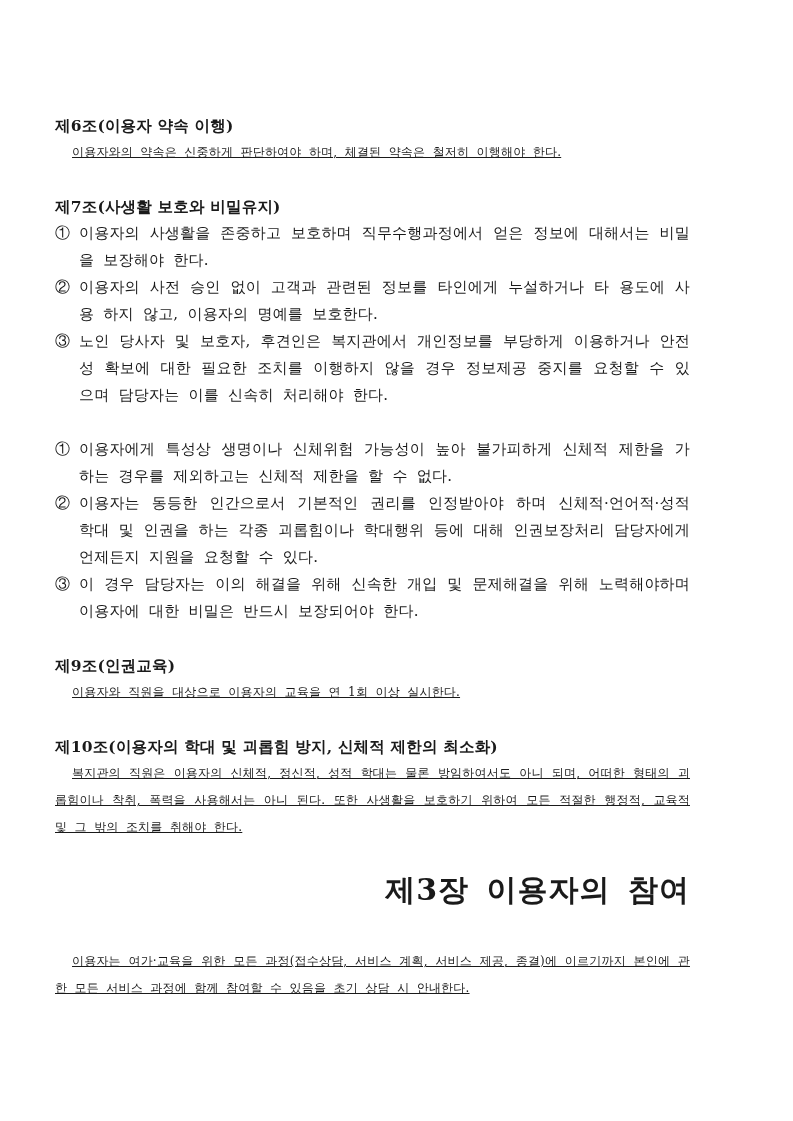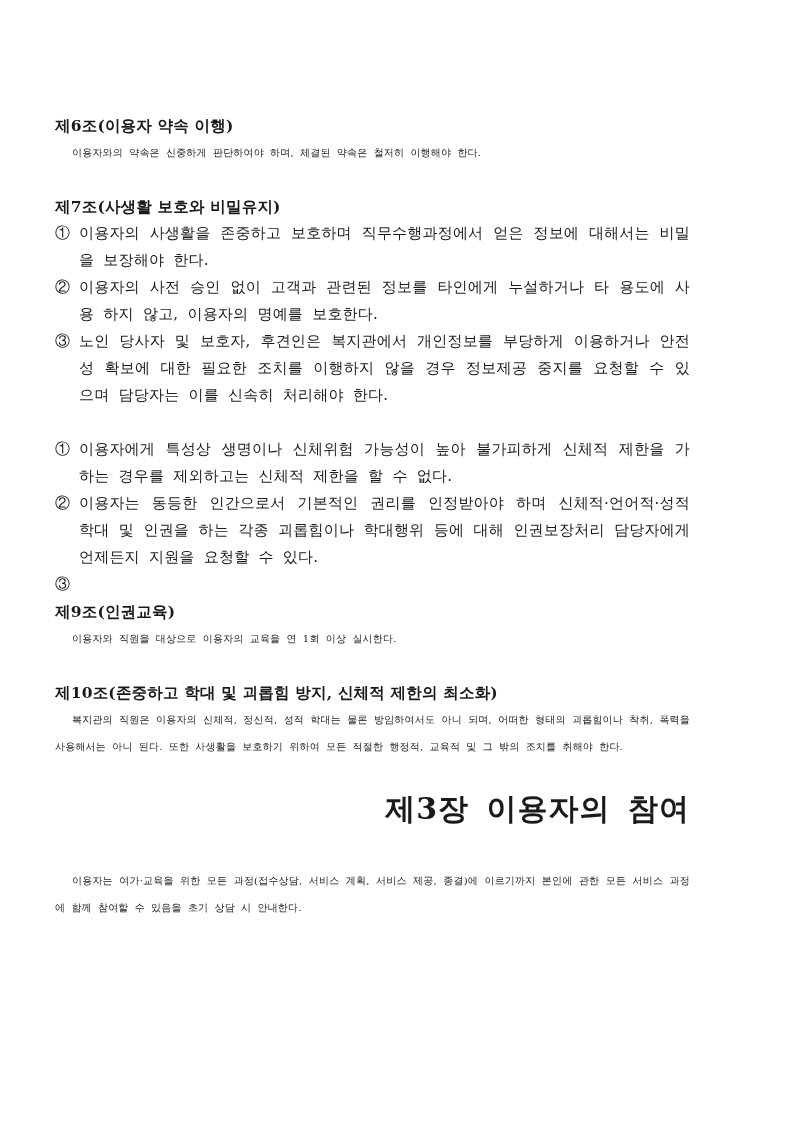--- a/index.html
+++ b/index.html
@@ -26,26 +26,27 @@
   }
   .article-heading {
     margin: 0;
     font-size: 15.5px;
     font-weight: bold;
     line-height: 27px;
     letter-spacing: 0.2px;
   }
   .para {
     margin: 0;
-    font-size: 10px;
+    font-size: 12px;
     line-height: 27px;
     text-align: justify;
     text-indent: 17px;
     word-spacing: 0.28em;
     letter-spacing: 0.2px;
+    text-decoration: underline;
   }
   .clause {
     position: relative;
     margin: 0;
     padding-left: 24px;
     font-size: 15px;
     line-height: 27px;
     text-align: justify;
     word-spacing: 0.28em;
     letter-spacing: 0.2px;
@@ -79,28 +80,28 @@
       </section>
       <section class="article">
         <h2 class="article-heading">제7조(사생활 보호와 비밀유지)</h2>
         <div class="clause"><span class="marker">①</span><span>이용자의 사생활을 존중하고 보호하며 직무수행과정에서 얻은 정보에 대해서는 비밀을 보장해야 한다.</span></div>
         <div class="clause"><span class="marker">②</span><span>이용자의 사전 승인 없이 고객과 관련된 정보를 타인에게 누설하거나 타 용도에 사용 하지 않고, 이용자의 명예를 보호한다.</span></div>
         <div class="clause"><span class="marker">③</span><span>노인 당사자 및 보호자, 후견인은 복지관에서 개인정보를 부당하게 이용하거나 안전성 확보에 대한 필요한 조치를 이행하지 않을 경우 정보제공 중지를 요청할 수 있으며 담당자는 이를 신속히 처리해야 한다.</span></div>
       </section>
       <section class="article">
         <div class="clause"><span class="marker">①</span><span>이용자에게 특성상 생명이나 신체위험 가능성이 높아 불가피하게 신체적 제한을 가하는 경우를 제외하고는 신체적 제한을 할 수 없다.</span></div>
         <div class="clause"><span class="marker">②</span><span>이용자는 동등한 인간으로서 기본적인 권리를 인정받아야 하며 신체적·언어적·성적 학대 및 인권을 하는 각종 괴롭힘이나 학대행위 등에 대해 인권보장처리 담당자에게 언제든지 지원을 요청할 수 있다.</span></div>
-        <div class="clause"><span class="marker">③</span></div>
+        <div class="clause"><span class="marker">③</span><span>이 경우 담당자는 이의 해결을 위해 신속한 개입 및 문제해결을 위해 노력해야하며 이용자에 대한 비밀은 반드시 보장되어야 한다.</span></div>
       </section>
       <section class="article">
         <h2 class="article-heading">제9조(인권교육)</h2>
         <p class="para">이용자와 직원을 대상으로 이용자의 교육을 연 1회 이상 실시한다.</p>
       </section>
       <section class="article">
-        <h2 class="article-heading">제10조(존중하고 학대 및 괴롭힘 방지, 신체적 제한의 최소화)</h2>
+        <h2 class="article-heading">제10조(이용자의 학대 및 괴롭힘 방지, 신체적 제한의 최소화)</h2>
         <p class="para">복지관의 직원은 이용자의 신체적, 정신적, 성적 학대는 물론 방임하여서도 아니 되며, 어떠한 형태의 괴롭힘이나 착취, 폭력을 사용해서는 아니 된다. 또한 사생활을 보호하기 위하여 모든 적절한 행정적, 교육적 및 그 밖의 조치를 취해야 한다.</p>
       </section>
       <h1 class="chapter-heading">제3장 이용자의 참여</h1>
       <section class="article">
         <p class="para">이용자는 여가·교육을 위한 모든 과정(접수상담, 서비스 계획, 서비스 제공, 종결)에 이르기까지 본인에 관한 모든 서비스 과정에 함께 참여할 수 있음을 초기 상담 시 안내한다.</p>
       </section>
     </div>
 </div>
 
 </body></html>

